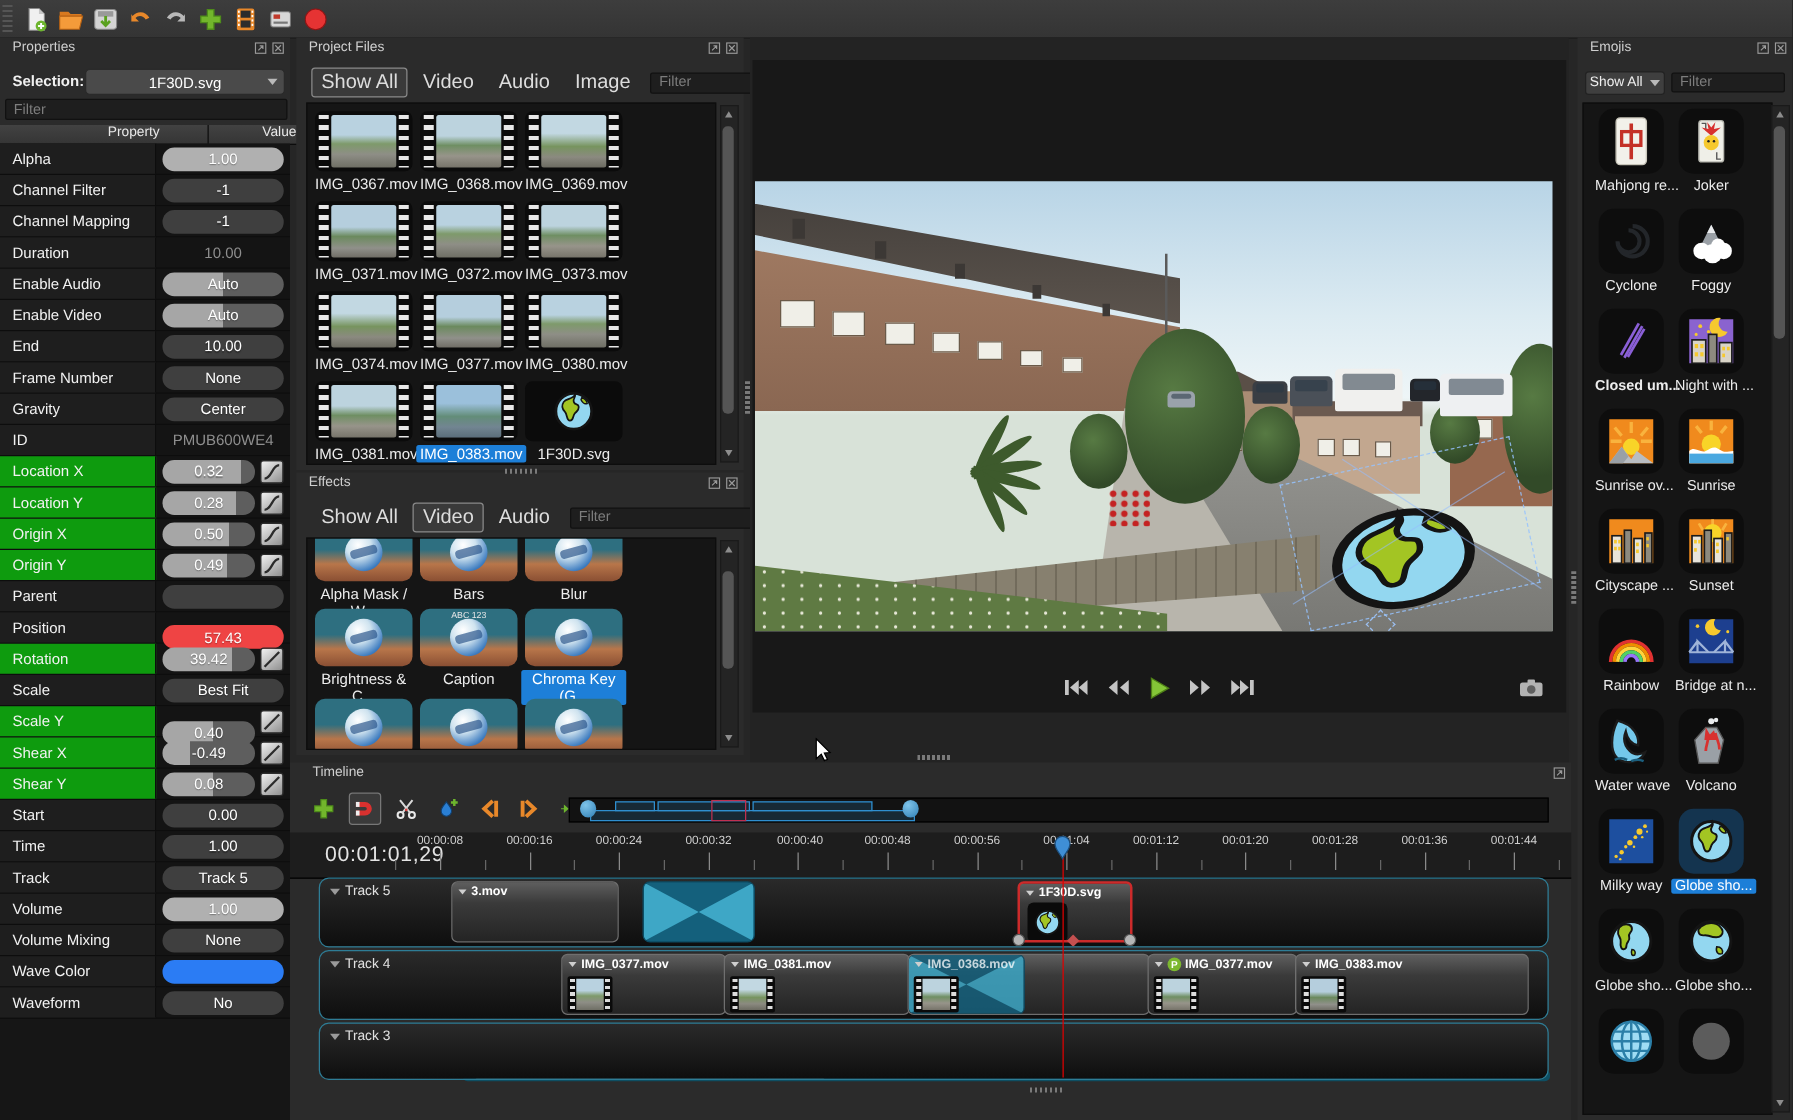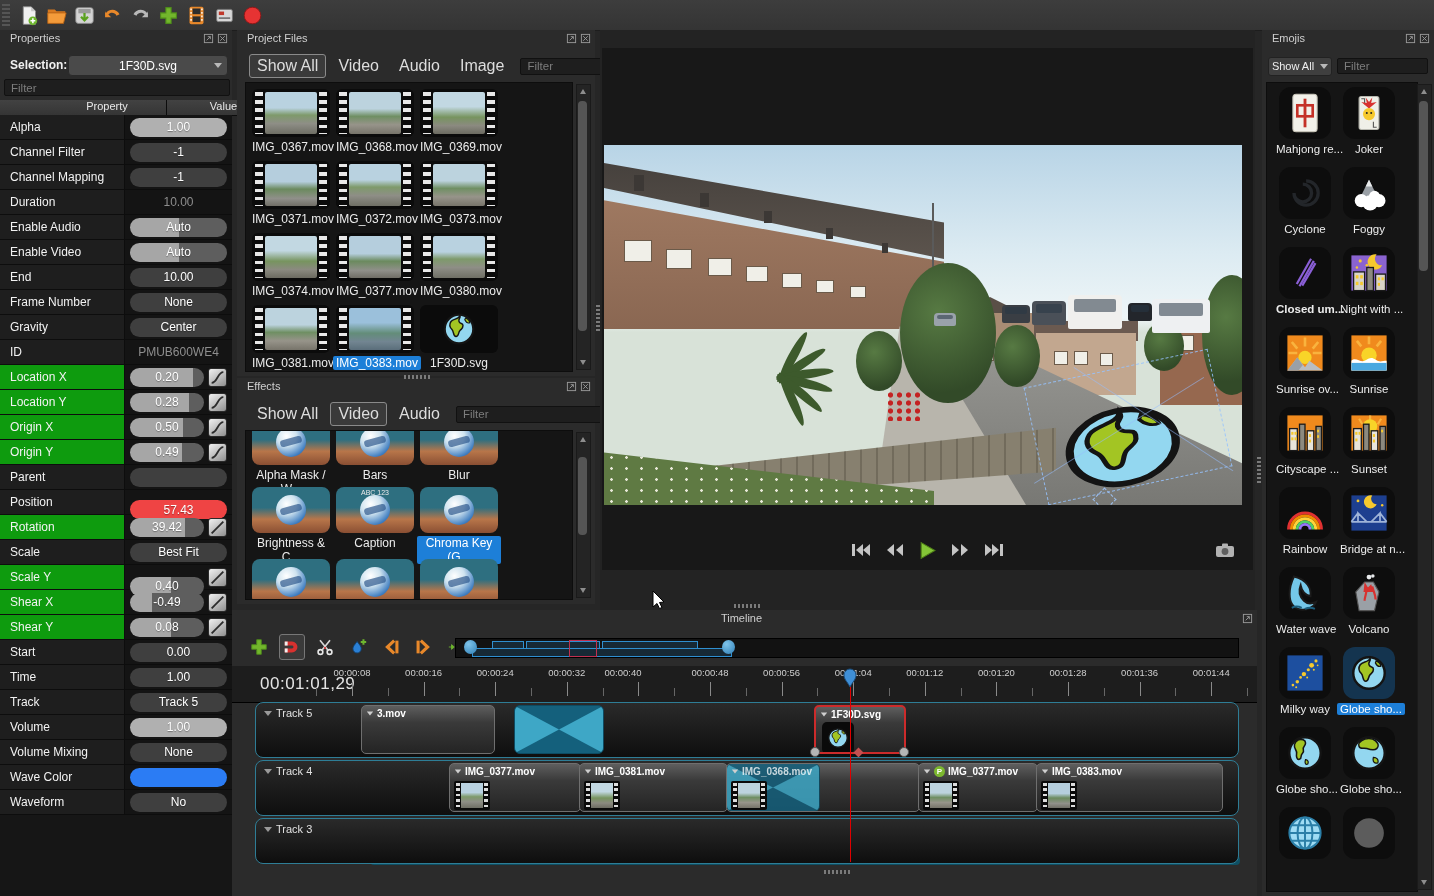--- a/index.html
+++ b/index.html
@@ -339,21 +339,21 @@
         </div>
         <div class="prow">
           <div class="plabel">ID</div>
           <div class="pval">
             <div class="plainval">PMUB600WE4</div>
           </div>
         </div>
         <div class="prow">
           <div class="plabel green">Location X</div>
           <div class="pval">
-            <div class="pill" style="background: linear-gradient(90deg, rgb(166, 166, 166) 85%, rgb(94, 94, 94) 85%);">0.20</div>
+            <div class="pill" style="background: linear-gradient(90deg, rgb(166, 166, 166) 85%, rgb(94, 94, 94) 85%);">0.32</div>
             <div class="kficon"><svg viewBox="0 0 16 16">
                 <path d="M2.5 13C8 13 8 3 13.5 3" stroke="#2b2b2b" stroke-width="1.7" fill="none"></path>
               </svg></div>
           </div>
         </div>
         <div class="prow">
           <div class="plabel green">Location Y</div>
           <div class="pval">
             <div class="pill" style="background: linear-gradient(90deg, rgb(166, 166, 166) 80%, rgb(94, 94, 94) 80%);">0.28</div>
             <div class="kficon"><svg viewBox="0 0 16 16">
@@ -1008,21 +1008,21 @@
         </div>
       </div>
     <div class="vscroll" style="right:2px;top:54px;bottom:6px;">
       <div class="arr up"></div>
       <div class="arr dn"></div>
       <div class="thumb" style="top:16px;height:170px;"></div>
     </div>
   </div>
 
   <div class="panel" id="timeline">
-    <div class="ptitle" style="padding-left:0;text-align:center;">
+    <div class="ptitle" style="padding-left:18px;">
       <span>Timeline</span>
       <span class="win-icons" id="tl-icons">
           <span><svg viewBox="0 0 12 12">
               <rect x="1.5" y="1.5" width="9" height="9" fill="none" stroke="#9a9a9a"></rect>
               <path d="M4 8l4-4M5.2 4H8v2.8" stroke="#9a9a9a" fill="none"></path>
             </svg></span>
         </span>
     </div>
     <div id="tl-toolbar">
         <div class="tlbtn">
@@ -1088,21 +1088,21 @@
         <div class="tick minor" style="left: 84.2px;"></div>
         <span class="tick-label" style="left: 191.6px;">00:00:16</span>
         <div class="tick" style="left: 191.6px;"></div>
         <div class="tick minor" style="left: 227.4px;"></div>
         <span class="tick-label" style="left: 263.2px;">00:00:24</span>
         <div class="tick" style="left: 263.2px;"></div>
         <div class="tick minor" style="left: 299px;"></div>
         <span class="tick-label" style="left: 334.8px;">00:00:32</span>
         <div class="tick" style="left: 334.8px;"></div>
         <div class="tick minor" style="left: 370.6px;"></div>
-        <span class="tick-label" style="left: 391px;">00:00:40</span>
+        <span class="tick-label" style="left: 408px;">00:00:40</span>
         <div class="tick" style="left: 406.4px;"></div>
         <div class="tick minor" style="left: 442.2px;"></div>
         <span class="tick-label" style="left: 478px;">00:00:48</span>
         <div class="tick" style="left: 478px;"></div>
         <div class="tick minor" style="left: 513.8px;"></div>
         <span class="tick-label" style="left: 549.6px;">00:00:56</span>
         <div class="tick" style="left: 549.6px;"></div>
         <div class="tick minor" style="left: 585.4px;"></div>
         <span class="tick-label" style="left: 621.2px;">00:01:04</span>
         <div class="tick" style="left: 621.2px;"></div>

